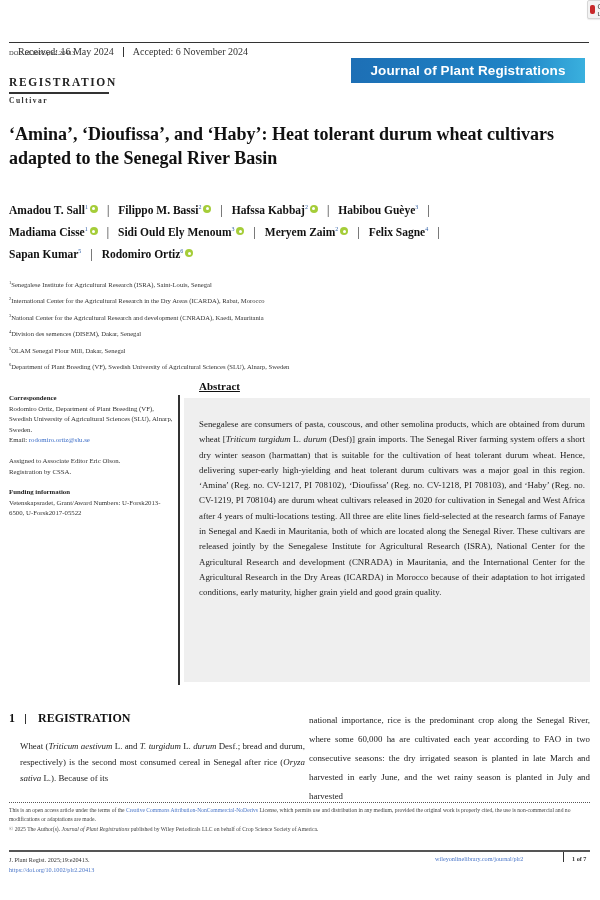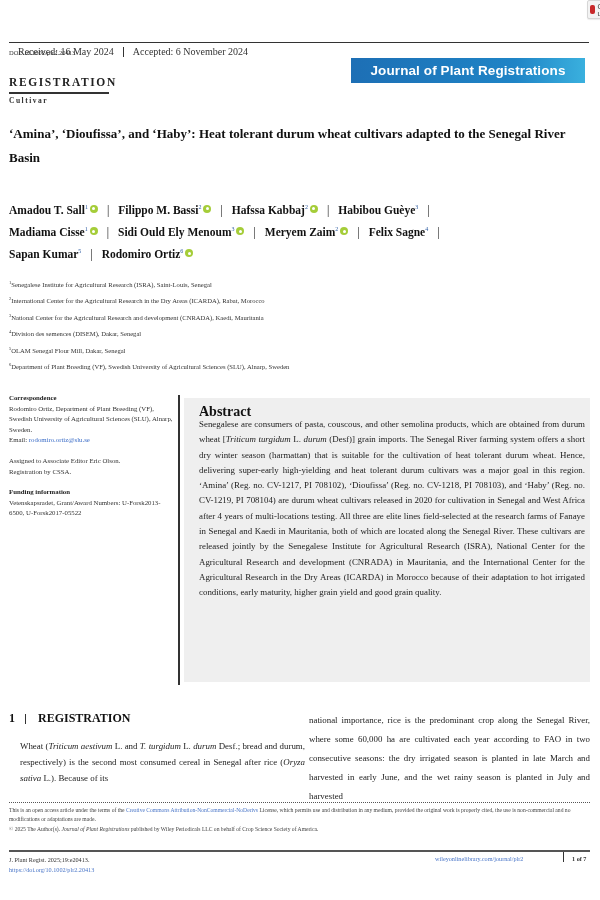--- a/index.html
+++ b/index.html
@@ -8,36 +8,36 @@
   .check-btn { left:587px; top:0px; width:40px; height:17px; background:#f3f3f3; border:1px solid #d6d6d6; border-radius:2px; display:flex; align-items:center; gap:3px; padding-left:2px; font-family:"Liberation Sans", sans-serif; font-size:7px; color:#333; box-shadow:0 1px 1px rgba(0,0,0,0.08); }
   .check-icon { width:8px; height:9px; background:#c8282a; border-radius:2px; display:inline-block; }
   .dates { left:18px; top:32px; font-size:10px; color:#333; display:flex; align-items:center;margin-top:14px; }
   .dates .sep { width:1px; height:10px; background:#333; margin:0 9px 0 9px; }
   .topline { left:9px; top:42px; width:580px; height:1px; background:#333; }
   .doi { left:9px; top:49px; font-size:6.5px; color:#333; }
   .reg { left:9px; top:76px; font-size:11.5px; font-weight:bold; letter-spacing:1.6px; color:#222; }
   .regline { left:9px; top:92px; width:100px; height:1.5px; background:#333; }
   .cultivar { left:9px; top:96px; font-size:7.5px; font-weight:bold; letter-spacing:1.5px; color:#333;text-align:center; }
   .journal-banner { left:351px; top:58px; width:234px; height:25px; background:linear-gradient(90deg,#1d6fb5 0%,#1f84c6 70%,#3ab0de 100%); color:#fff; font-family:"Liberation Sans", sans-serif; font-weight:bold; font-size:13.5px; display:flex; align-items:center; justify-content:center; letter-spacing:0.1px; }
-  .title { left:9px; top:122px; width:560px; font-size:13px; font-weight:bold; line-height:24px; color:#111; }
+  .title { left:9px; top:122px; width:560px; font-size:18px; font-weight:bold; line-height:24px; color:#111; }
   .authors { left:9px; top:198px; width:585px; font-size:11.5px; font-weight:bold; line-height:19.5px; color:#111; }
   .author { white-space:nowrap; }
   .author sup { font-size:6px; font-weight:normal; color:#2c5aa0; vertical-align:super; }
   .orcid { display:inline-block; width:8px; height:8px; border-radius:50%; background:#a5cd39; margin-left:2px; vertical-align:1px; position:relative; }
   .orcid::after { content:""; position:absolute; left:2.5px; top:2.5px; width:3px; height:3px; background:#fff; border-radius:50%; }
   .asep { display:inline-block; margin:0 9px; font-weight:normal; }
   .affils { left:9px; top:276px; width:420px; font-size:6.6px; line-height:14.3px; color:#333; }
   .affils sup { font-size:4.5px; }
   .leftcol { left:9px; top:393px; width:165px; font-size:6.8px; line-height:10.6px; color:#333; }
   .leftcol .hd { font-weight:bold; color:#222; }
   .leftcol .link { color:#3a6cc7; }
   .leftcol .gap { height:10px; }
   .abstract-box { left:184px; top:398px; width:406px; height:284px; background:#efefef; }
   .abstract-bar { left:178px; top:395px; width:2px; height:290px; background:#333; }
-  .abstract-title { left:199px; top:404px; font-size:14px; font-weight:bold; color:#111; }
+  .abstract-title { left:199px; top:380px; font-size:11px; font-weight:bold; color:#111;text-decoration:underline; }
   .abstract-text { left:199px; top:417px; width:386px; font-size:8.9px; line-height:15.3px; text-align:justify; color:#222; }
   .sec-title { left:9px; top:711px; font-size:12px; font-weight:bold; color:#111; display:flex; align-items:center; }
   .sec-title .num { margin-right:10px; }
   .sec-title .bar { width:1px; height:10px; background:#333; margin-right:12px; }
   .intro-left { left:20px; top:739px; width:285px; font-size:8.9px; line-height:15.8px; text-align:justify; color:#222; }
   .intro-right { left:309px; top:711px; width:281px; font-size:8.9px; line-height:19px; text-align:justify; color:#222; }
   .dotline { left:9px; top:802px; width:581px; height:0; border-top:1px dotted #555; }
   .license { left:9px; top:806px; width:581px; font-size:5.6px; line-height:9.3px; color:#444; }
   .license .link { color:#4a76c8; }
   .botline { left:9px; top:850px; width:581px; height:1.5px; background:#555; }

